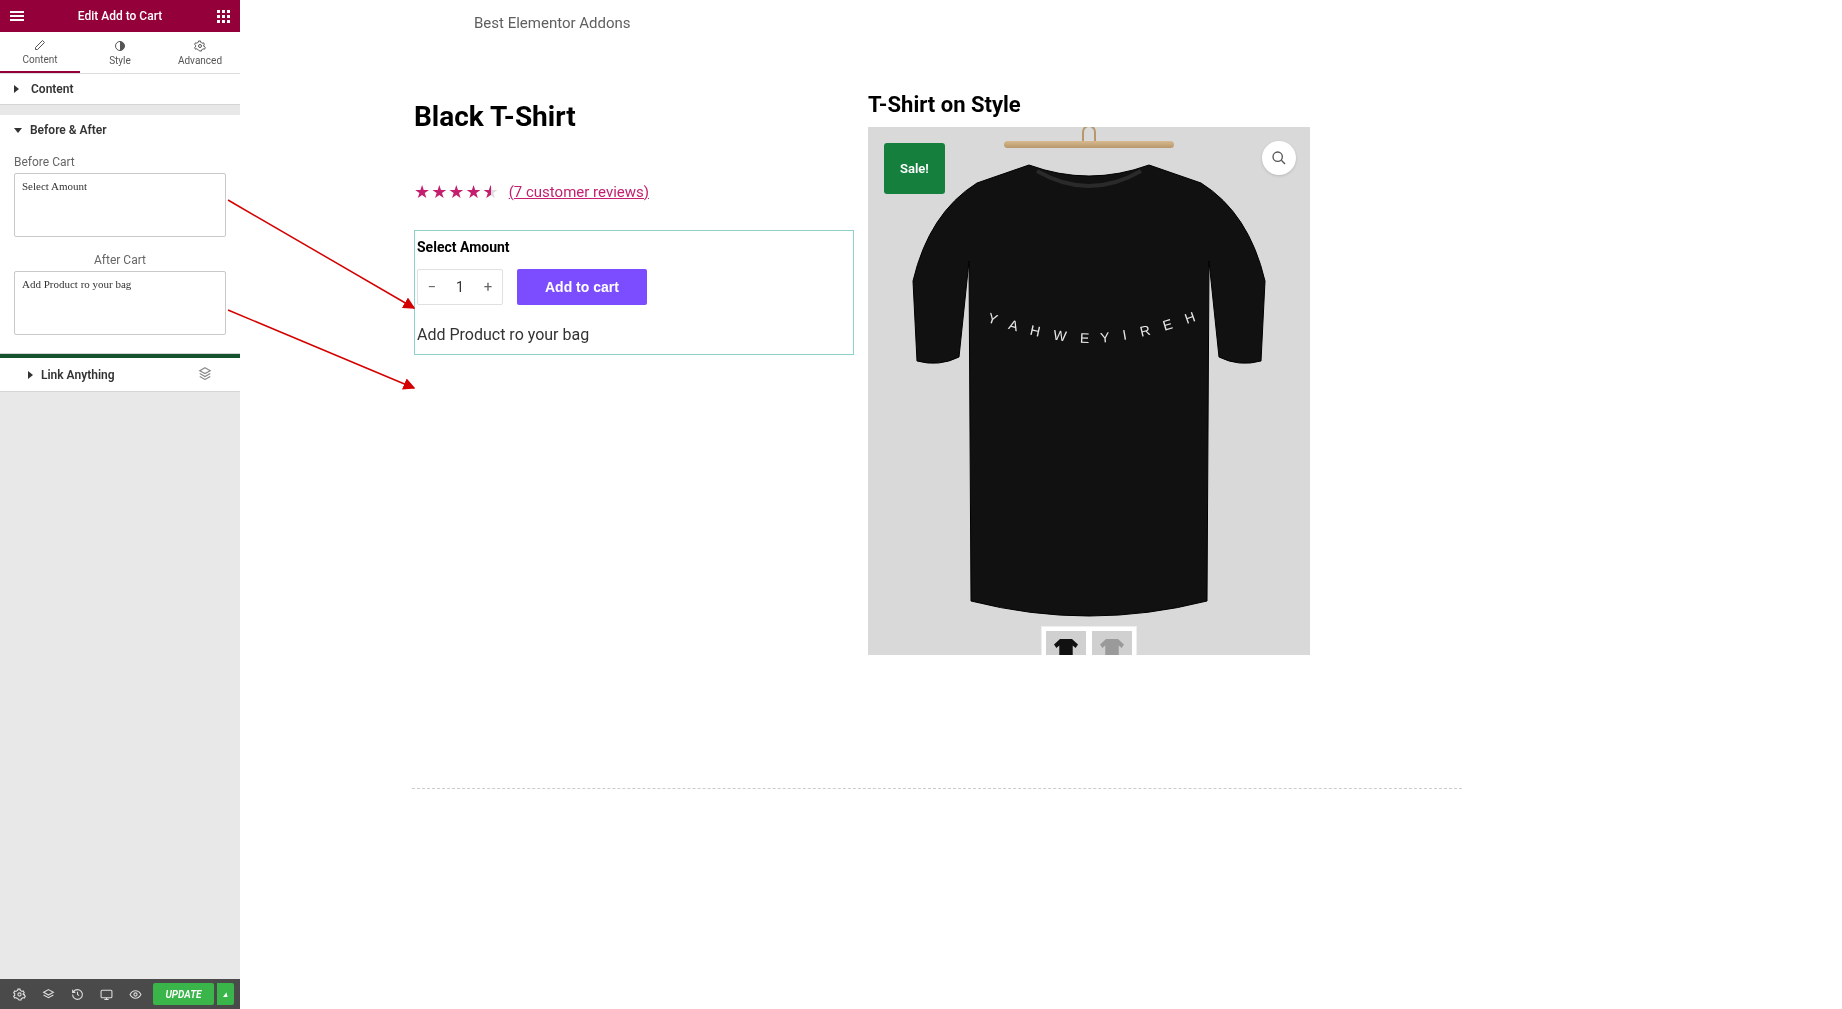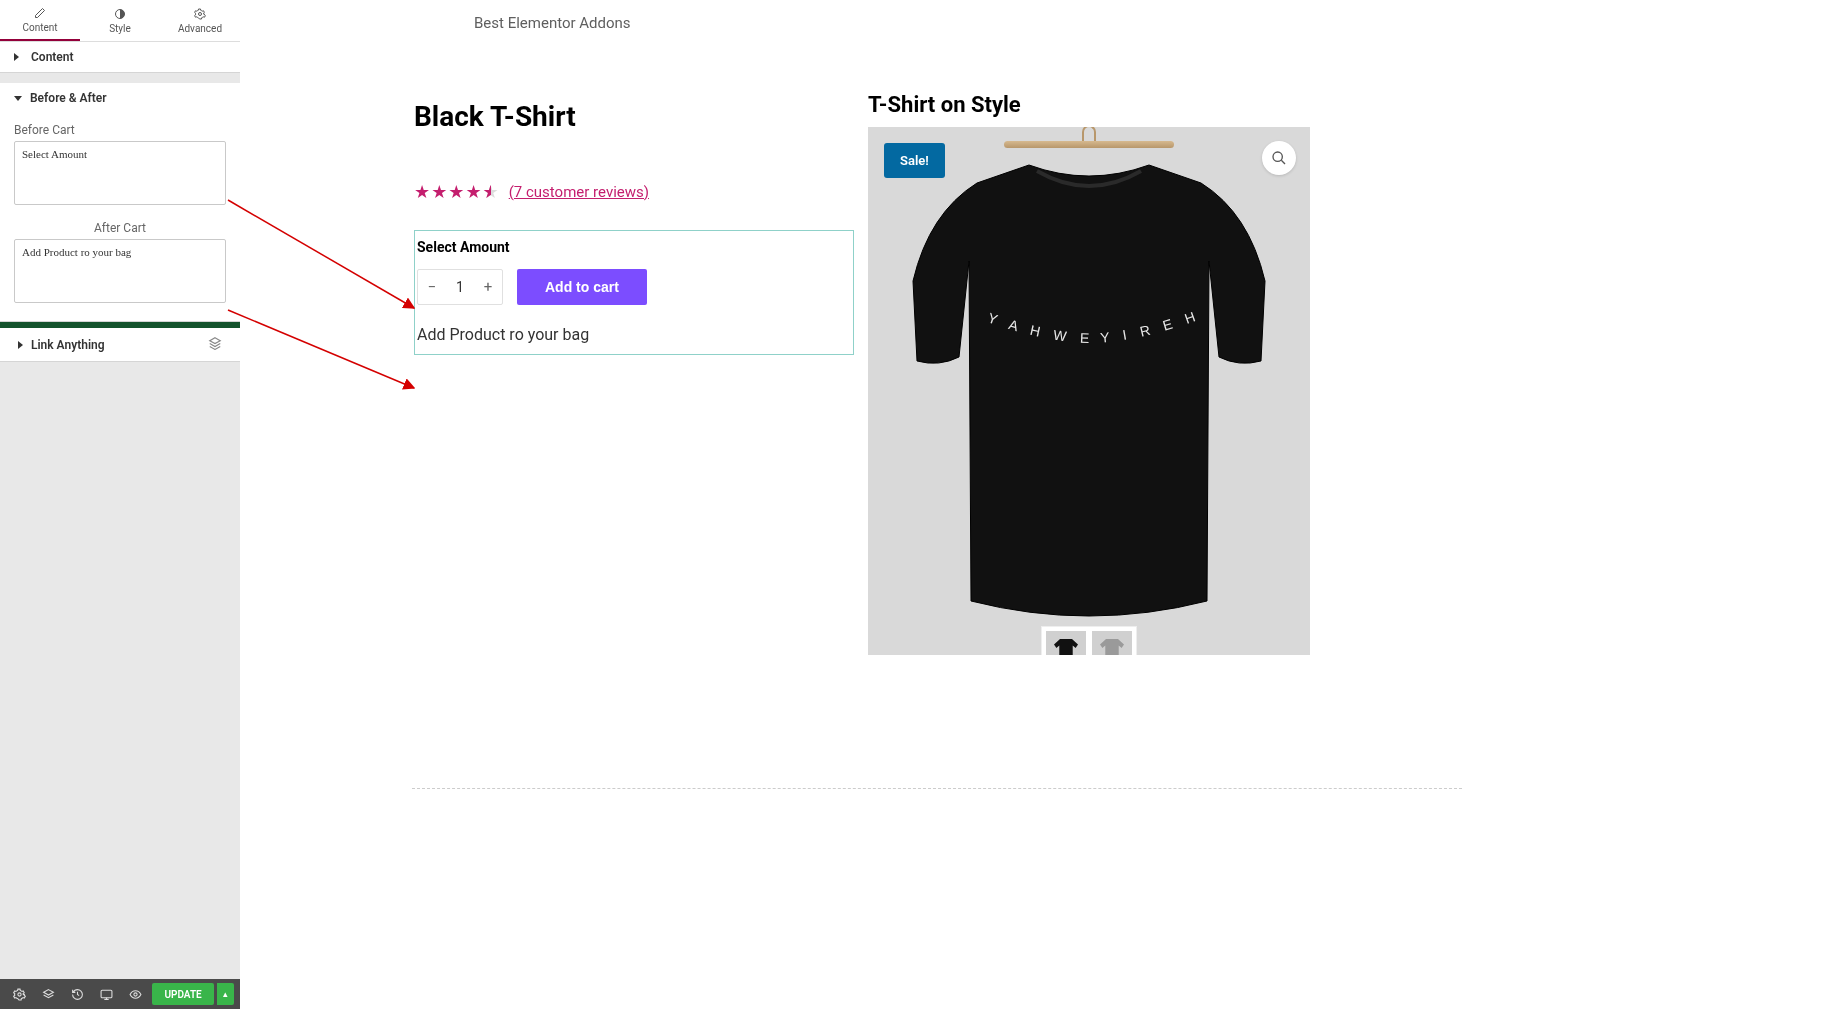--- a/index.html
+++ b/index.html
@@ -19,28 +19,28 @@
   .sb-section { background: #fff; border-bottom: 1px solid #d5d5d5; }
   .sb-section-head { display: flex; align-items: center; padding: 8px 14px; font-size: 12px; font-weight: 600; cursor: pointer; gap: 8px; }
   .sb-section-head .caret { width: 0; height: 0; border-top: 5px solid #333; border-left: 4px solid transparent; border-right: 4px solid transparent; }
   .sb-section-head.collapsed .caret { border-top: none; border-left: 5px solid #333; border-top: 4px solid transparent; border-bottom: 4px solid transparent; }
   .sb-gap { height: 10px; background: #e8e8e8; }
   .sb-body { padding: 10px 14px 14px; }
   .sb-label { font-size: 12px; color: #666; margin-bottom: 4px; }
   .sb-textarea { width: 100%; height: 64px; border: 1px solid #c9c9c9; border-radius: 2px; font: 11px "Segoe UI"; padding: 6px 7px; resize: none; background: #fff; color: #333; }
   .sb-textarea + .sb-label { margin-top: 12px; text-align: center; }
 
-  .sb-link-section { background: #fff; border-top: 6px solid #14532d; border-bottom: 1px solid #d5d5d5; display: flex; align-items: center; padding: 8px 18px; font-size: 12px; font-weight: 600; justify-content: space-between; cursor: pointer; }
+  .sb-link-section { background: #fff; border-top: 4px solid #14532d; border-bottom: 1px solid #d5d5d5; display: flex; align-items: center; padding: 8px 28px; font-size: 12px; font-weight: 600; justify-content: space-between; cursor: pointer; }
   .sb-link-section .left { display: flex; align-items: center; gap: 8px; }
   .sb-link-section .caret { width: 0; height: 0; border-left: 5px solid #333; border-top: 4px solid transparent; border-bottom: 4px solid transparent; }
 
   .sb-collapse-handle { position: absolute; top: 398px; left: 240px; width: 10px; height: 16px; background: #e8e8e8; border-radius: 0 3px 3px 0; display: flex; align-items: center; justify-content: center; font-size: 8px; color: #666; cursor: pointer; }
 
   
-  .sb-footer { position: absolute; bottom: 0; left: 0; width: 240px; height: 30px; background: #4a4a4a; display: flex; align-items: center; padding: 0 6px; gap: 2px; }
+  .sb-footer { position: absolute; bottom: 0; left: 0; width: 240px; height: 30px; background: #4a4a4a; display: flex; align-items: center; padding: 0 6px; gap: 2px; font-style: italic; }
   .ft-icon { width: 28px; height: 30px; display: flex; align-items: center; justify-content: center; color: #ddd; cursor: pointer; }
   .ft-update { background: #39b54a; color: #fff; font-size: 10px; font-weight: 600; height: 22px; padding: 0 12px; display: flex; align-items: center; border-radius: 2px; cursor: pointer; }
   .ft-update-caret { background: #39b54a; height: 22px; width: 18px; display: flex; align-items: center; justify-content: center; border-radius: 0 2px 2px 0; margin-left: 1px; font-size: 9px; color: #fff; cursor: pointer; }
 
   
   .canvas { position: absolute; left: 240px; top: 0; right: 0; bottom: 0; background: #fff; }
 
   .brand { position: absolute; left: 234px; top: 12px; }
   .brand-title { font-size: 38px; font-weight: 700; color: #c41e6e; letter-spacing: -0.5px; }
   .brand-sub { font-size: 15px; color: #5f5f5f; margin-top: 2px; }
@@ -64,21 +64,21 @@
   .qty { display: flex; align-items: center; height: 36px; border: 1px solid #e0e0e0; border-radius: 2px; }
   .qty-btn { width: 28px; text-align: center; color: #666; font-size: 15px; cursor: pointer; user-select: none; }
   .qty-val { width: 28px; text-align: center; font-size: 14px; }
   .add-cart-btn { background: #7c4dff; color: #fff; height: 36px; padding: 0 28px; font-size: 14px; font-weight: 600; border: none; border-radius: 2px; cursor: pointer; }
   .cart-after { margin-top: 20px; font-size: 16px; color: #333; padding: 0 2px; }
 
   
   .product-right { position: absolute; left: 628px; top: 92px; }
   .pr-title { font-size: 22px; font-weight: 700; color: #000; margin-bottom: 10px; }
   .pr-image { width: 442px; height: 528px; background: #d9d9d9; position: relative; overflow: hidden; }
-  .sale-badge { position: absolute; left: 16px; top: 16px; background: #0369a1; color: #fff; font-size: 13px; font-weight: 600; padding: 10px 16px; border-radius: 3px; }
+  .sale-badge { position: absolute; left: 16px; top: 16px; background: #15803d; color: #fff; font-size: 13px; font-weight: 600; padding: 18px 16px; border-radius: 3px; }
   .zoom-btn { position: absolute; right: 14px; top: 14px; width: 34px; height: 34px; border-radius: 50%; background: #fff; display: flex; align-items: center; justify-content: center; cursor: pointer; box-shadow: 0 1px 3px rgba(0,0,0,.15); }
 
   .hanger { position: absolute; left: 50%; top: -10px; transform: translateX(-50%); width: 170px; height: 50px; }
   .hanger-bar { position: absolute; left: 0; right: 0; top: 24px; height: 7px; background: linear-gradient(#d6b98f,#b8976b); border-radius: 4px; }
   .hanger-hook { position: absolute; left: 50%; top: 8px; transform: translateX(-50%); width: 14px; height: 18px; border: 2px solid #b8976b; border-bottom: none; border-radius: 10px 10px 0 0; }
 
   .tshirt-svg { position: absolute; left: 50%; top: 34px; transform: translateX(-50%); }
 
   .thumbs { position: absolute; left: 50%; bottom: -26px; transform: translateX(-50%); display: flex; gap: 6px; background: #fff; padding: 4px; box-shadow: 0 0 0 1px #eee; }
   .thumb { width: 40px; height: 46px; background: #d0d0d0; display: flex; align-items: center; justify-content: center; cursor: pointer; }
@@ -94,20 +94,43 @@
   .hamburger-lines { display:flex; flex-direction:column; gap:2px; }
   .hamburger-lines span { display:block; width:14px; height:2px; background:#fff; }
   .grid-dots { display:grid; grid-template-columns:repeat(3,3px); grid-gap:2px; }
   .grid-dots span { width:3px; height:3px; background:#fff; }
 
 </style>
 </head>
 <body>
 
 <div class="sidebar">
+  <div class="sb-header">
+    <div class="icon-btn">
+      <div class="hamburger-lines">
+          <span></span>
+          <span></span>
+          <span></span>
+        </div>
+    </div>
+    <div class="center">Edit Add to Cart</div>
+    <div class="icon-btn">
+      <div class="grid-dots">
+          <span></span>
+          <span></span>
+          <span></span>
+          <span></span>
+          <span></span>
+          <span></span>
+          <span></span>
+          <span></span>
+          <span></span>
+        </div>
+    </div>
+  </div>
 
   <div class="sb-tabs">
     <div class="sb-tab active">
       <div class="tab-icon">
         <svg width="12" height="12" viewBox="0 0 24 24" fill="none" stroke="#555" stroke-width="2">
             <path d="M17 3l4 4L7 21H3v-4L17 3z"></path>
           </svg>
       </div>
       <span>Content</span>
     </div>

